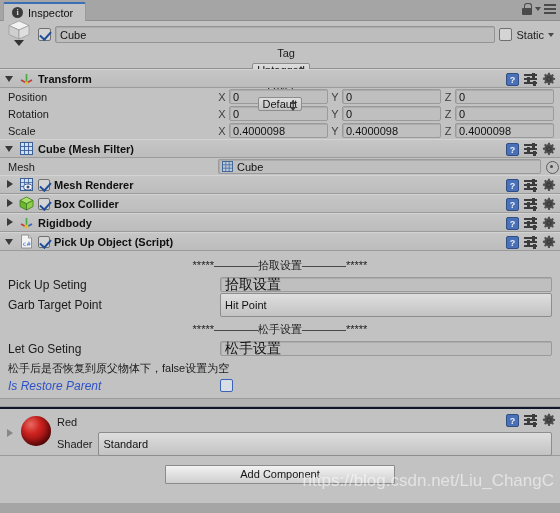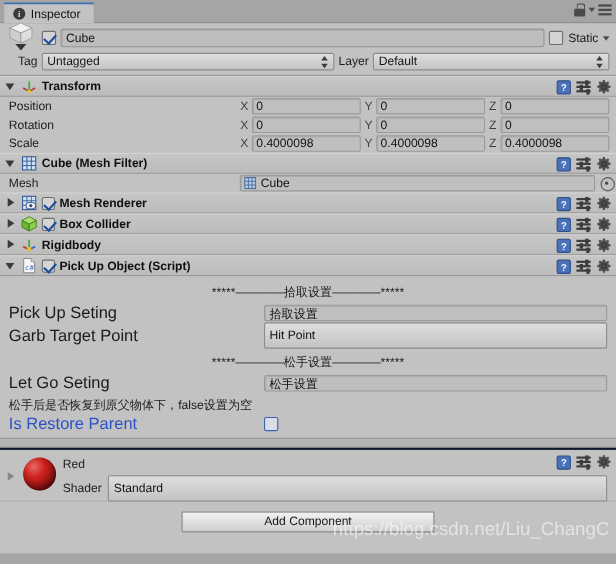--- a/index.html
+++ b/index.html
@@ -49,21 +49,21 @@
          position:relative; flex:none; }
   .cbx.on:after { content:""; position:absolute; left:3px; top:0px; width:5px; height:9px;
      border:solid #1f4f9c; border-width:0 2.5px 2.5px 0; transform:rotate(42deg); }
   .cbx.blue { border-color:#3a63b5; background:#d8dde6; }
   .nameField {
     flex:1; height:17px; background:#bdbdbd; border:1px solid #949494; border-radius:2px;
     padding:0 4px; display:flex; align-items:center; font-size:11px;
     box-shadow: inset 1px 1px 0 #ababab;
   }
   .staticWrap { display:flex; align-items:center; gap:4px; margin-right:2px; }
-  .hdr-row2 { display:flex; align-items:center; height:18px; gap:4px; margin-top:3px; padding-left:2px; }
+  .hdr-row2 { display:flex; align-items:center; height:18px; gap:4px; margin-top:3px; padding-left:2px;flex-direction:column; }
   .lbl { font-size:11px; color:#1b1b1b; white-space:nowrap; }
   .popup {
     height:16px; background:linear-gradient(#dedede,#c4c4c4); border:1px solid #8d8d8d;
     border-radius:2px; display:flex; align-items:center; padding:0 4px; font-size:11px;
     position:relative; color:#151515;
   }
   .popup .updown { position:absolute; right:4px; top:2px; width:7px; height:11px; }
   .popup .updown:before{ content:""; position:absolute; left:0; top:0; width:0;height:0;
      border-left:3.5px solid transparent;border-right:3.5px solid transparent;border-bottom:4px solid #3d3d3d; }
   .popup .updown:after{ content:""; position:absolute; left:0; bottom:0; width:0;height:0;
@@ -113,28 +113,28 @@
   }
   .sel-dot { width:13px; height:13px; flex:none; margin-left:4px; margin-right:2px; position:relative; }
   .sel-dot:before { content:""; position:absolute; left:1px; top:1px; width:11px; height:11px;
      border:1px solid #5b5b5b; border-radius:50%; }
   .sel-dot:after { content:""; position:absolute; left:5px; top:5px; width:3px; height:3px;
      background:#4a4a4a; border-radius:50%; }
 
   
   .sbody { background:#c2c2c2; padding:2px 0 4px 0; }
   .srow { display:flex; align-items:center; min-height:17px; padding-left:8px; }
-  .srow .sname { width:232px; font-size:15px; color:#1b1b1b; }
-  .srow .sname.blue { color:#2c52c8; }
+  .srow .sname { width:212px; font-size:12px; color:#1b1b1b; }
+  .srow .sname.blue { color:#2c52c8;font-style:italic; }
   .sep { padding:5px 8px 3px 8px; font-size:11px; color:#1b1b1b; letter-spacing:0px; white-space:nowrap;text-align:center; }
   .cnote { padding:4px 8px 1px 8px; font-size:11px; color:#1b1b1b; }
   .textfield {
     flex:1; height:15px; margin-right:8px; background:#bfbfbf; border:1px solid #9a9a9a;
     border-radius:2px; box-shadow: inset 1px 1px 0 #acacac; padding:0 4px;
-    display:flex; font-size:11px;
+    display:flex; align-items:center; font-size:14px;
   }
   .dropdown {
     flex:1; height:24px; margin-right:8px; background:linear-gradient(#dedede,#c3c3c3);
     border:1px solid #8d8d8d; border-radius:2px; padding:4px 4px; position:relative;
     display:flex; align-items:center; font-size:11px;
   }
 
   
   .mat-block { background:#c2c2c2; border-top:2px solid #0f172a; position:relative; height:48px; }
   .mat-inner { display:flex; align-items:flex-start; padding:5px 0 0 4px; gap:6px; height:100%; }

